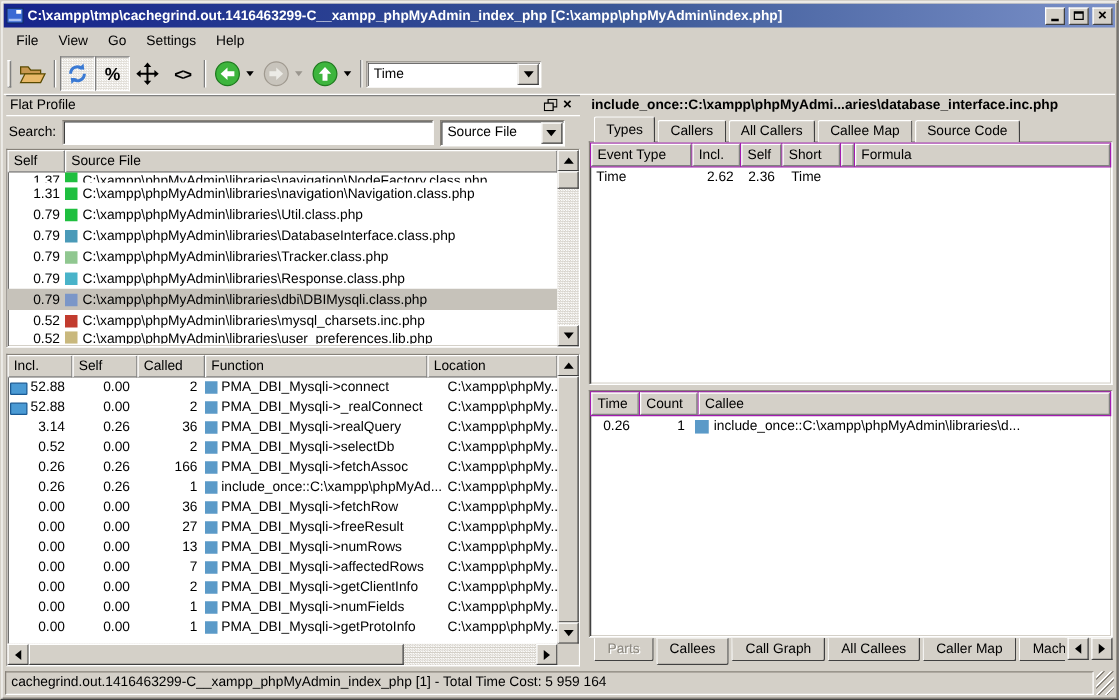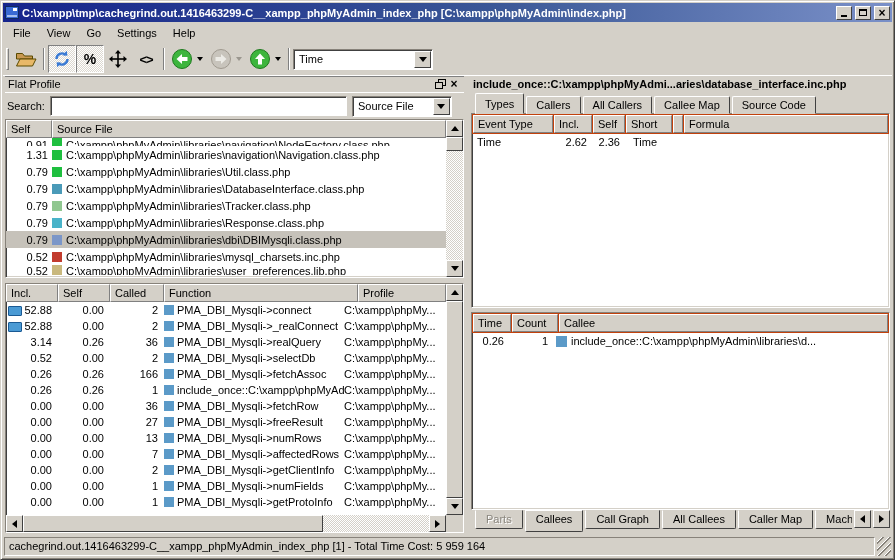--- a/index.html
+++ b/index.html
@@ -83,35 +83,35 @@
   .sh-self { width:46px; }
   .sh-file { flex:1; }
 
   
   .frow { height:16px; display:flex; align-items:center; white-space:nowrap; flex:none; }
   .fc-incl { width:52px; text-align:right; padding-right:6px; position:relative; flex:none; }
   .ibar { display:none; position:absolute; left:2px; top:2px; width:14px; height:10px; background:#4a9ad4; border:1px solid #1a5a94; border-radius:1px; }
   .frow.bar .ibar { display:block; }
   .fc-self { width:52px; text-align:right; padding-right:6px; flex:none; }
   .fc-called { width:54px; text-align:right; padding-right:6px; flex:none; }
-  .fc-func { width:180px; display:flex; align-items:center; gap:3px; overflow:hidden; flex:none; }
+  .fc-func { width:194px; display:flex; align-items:center; gap:3px; overflow:hidden; flex:none; }
   .fc-func .fsq { background:#5b9ac8; }
   .fc-loc { flex:1; overflow:hidden; }
-  .fh-incl{width:52px;} .fh-self{width:52px;} .fh-called{width:54px;} .fh-func{width:194px;} .fh-loc{flex:1;}
+  .fh-incl{width:52px;} .fh-self{width:52px;} .fh-called{width:54px;} .fh-func{width:178px;} .fh-loc{flex:1;}
   .h-splitter { height:5px; flex:none; }
 
   
   .detail-title { height:17px; font-weight:bold; padding:2px 2px 0 2px; white-space:nowrap; overflow:hidden; flex:none; }
   .tabs-top { height:21px; display:flex; align-items:flex-end; padding-left:4px; gap:2px; flex:none; position:relative; z-index:2; }
   .ttab { height:18px; padding:2px 9px; background:#d4d0c8; border:1px solid; border-color:#fff #404040 #d4d0c8 #fff; border-top-left-radius:2px; border-top-right-radius:2px; white-space:nowrap; }
   .ttab.active { height:21px; padding-top:4px; font-weight:normal; }
   .dtable { background:#fff; display:flex; flex-direction:column; margin-top:-1px; }
   .types-table { height:195px; flex:none; }
   .callees-table { flex:1; min-height:0; }
-  .dt-header { display:flex; padding:1px; gap:1px; flex:none; background:#c2410c; }
+  .dt-header { display:flex; padding:1px; gap:1px; flex:none; background:#a21caf; }
   .dt-header .hcell { border-color:#fff #808080 #808080 #fff; }
   .drow { height:16px; display:flex; align-items:center; white-space:nowrap; flex:none; }
   .h-et{width:80px;} .h-incl2{width:38px;} .h-self2{width:32px;} .h-short{width:46px;} .h-sp{width:10px; padding:2px 0;} .h-formula{flex:1;}
   .v-et{width:80px; padding-left:5px;} .v-incl2{width:38px; text-align:right; padding-right:3px;} .v-self2{width:32px; text-align:right; padding-right:2px;} .v-short{width:46px; text-align:center;}
   .h-time{width:38px;} .h-count{width:46px;} .h-callee{flex:1;}
   .v-time{width:38px; text-align:right; padding-right:6px;} .v-count{width:46px; text-align:right; padding-right:8px;}
   .v-callee{flex:1; display:flex; align-items:center; gap:4px; overflow:hidden;}
   .v-callee .fsq { background:#5b9ac8; width:11px; height:11px; }
 
   .tabs-bottom { height:23px; display:flex; align-items:flex-start; padding-left:4px; gap:2px; flex:none; }
@@ -266,21 +266,21 @@
       </div>
 
       <div class="listbox srcbox bevel-in">
         <div class="list-main">
           <div class="list-header">
             <span class="hcell sh-self">Self</span>
             <span class="hcell sh-file">Source File</span>
           </div>
           <div style="display:flex;flex-direction:column;overflow:hidden;flex:1">
             <div class="srow clip-top">
-                <span class="c-self">0.91</span>
+                <span class="c-self">1.37</span>
                 <span class="fsq" style="background-color: rgb(31, 191, 63);"></span>
                 <span class="c-file">C:\xampp\phpMyAdmin\libraries\navigation\NodeFactory.class.php</span>
               </div>
               <div class="srow">
                 <span class="c-self">1.31</span>
                 <span class="fsq" style="background-color: rgb(31, 191, 63);"></span>
                 <span class="c-file">C:\xampp\phpMyAdmin\libraries\navigation\Navigation.class.php</span>
               </div>
               <div class="srow">
                 <span class="c-self">0.79</span>
@@ -333,21 +333,21 @@
 
       <div class="h-splitter"></div>
 
       <div class="listbox funcbox bevel-in">
         <div class="list-main">
           <div class="list-header">
             <span class="hcell fh-incl">Incl.</span>
             <span class="hcell fh-self">Self</span>
             <span class="hcell fh-called">Called</span>
             <span class="hcell fh-func">Function</span>
-            <span class="hcell fh-loc">Profile</span>
+            <span class="hcell fh-loc">Location</span>
           </div>
           <div style="display:flex;flex-direction:column;overflow:hidden;flex:1">
             <div class="frow bar">
                 <span class="fc-incl"><i class="ibar"></i><span>52.88</span></span>
                 <span class="fc-self">0.00</span>
                 <span class="fc-called">2</span>
                 <span class="fc-func">
                   <span class="fsq"></span>
                   <span>PMA_DBI_Mysqli-&gt;connect</span>
                 </span>

